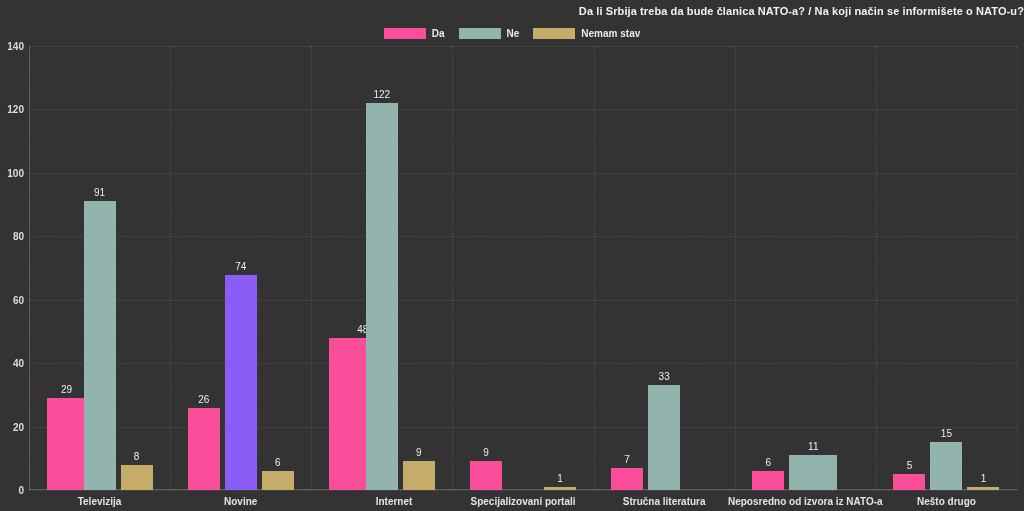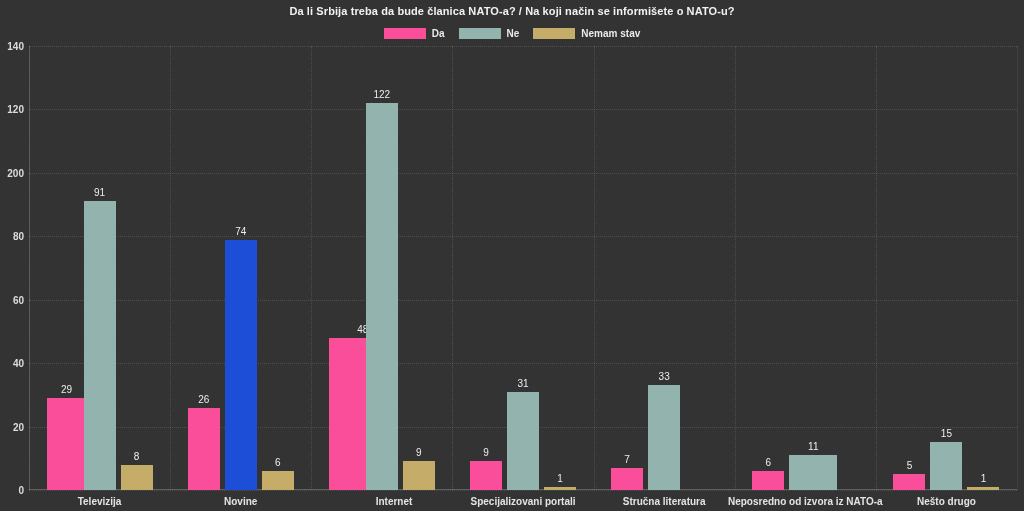--- a/index.html
+++ b/index.html
@@ -21,21 +21,21 @@
     height: 511px;
     background: #333333;
   }
 
   
   .chart-title {
     position: absolute;
     top: 5px;
     left: 0;
     width: 1024px;
-    text-align: center;
+    text-align: right;
     font-size: 11px;
     font-weight: bold;
     color: #f2f2f2;
     letter-spacing: 0.1px;
     white-space: nowrap;
   }
 
   
   .chart-legend {
     position: absolute;
@@ -202,21 +202,21 @@
         </div>
         <div class="bar" style="left: 74px; width: 32px; height: 25.3714px; background: rgb(197, 172, 105);">
           <span class="bar-value">8</span>
         </div>
       </div>
       <div class="gridline-v" style="left: 282.286px;"></div>
       <div class="bar-group" style="left: 158.714px; width: 106px;">
         <div class="bar" style="left: 0px; width: 32px; height: 82.4571px; background: rgb(250, 78, 155);">
           <span class="bar-value">26</span>
         </div>
-        <div class="bar" style="left: 37px; width: 32px; height: 250px; background: #1d4ed8;">
+        <div class="bar" style="left: 37px; width: 32px; height: 215px; background: #8b5cf6;">
           <span class="bar-value">74</span>
         </div>
         <div class="bar" style="left: 74px; width: 32px; height: 19.0286px; background: rgb(197, 172, 105);">
           <span class="bar-value">6</span>
         </div>
       </div>
       <div class="gridline-v" style="left: 423.429px;"></div>
       <div class="bar-group" style="left: 299.857px; width: 106px;">
         <div class="bar" style="left: 0px; width: 32px; height: 152.229px; background: rgb(250, 78, 155); padding-left: 36px;">
           <span class="bar-value">48</span>
@@ -225,23 +225,20 @@
           <span class="bar-value">122</span>
         </div>
         <div class="bar" style="left: 74px; width: 32px; height: 28.5429px; background: rgb(197, 172, 105);">
           <span class="bar-value">9</span>
         </div>
       </div>
       <div class="gridline-v" style="left: 564.571px;"></div>
       <div class="bar-group" style="left: 441px; width: 106px;">
         <div class="bar" style="left: 0px; width: 32px; height: 28.5429px; background: rgb(250, 78, 155);">
           <span class="bar-value">9</span>
-        </div>
-        <div class="bar" style="left: 37px; width: 32px; height: 98.3143px; background: rgb(147, 179, 175);">
-          <span class="bar-value">31</span>
         </div>
         <div class="bar" style="left: 74px; width: 32px; height: 3.17143px; background: rgb(197, 172, 105);">
           <span class="bar-value">1</span>
         </div>
       </div>
       <div class="gridline-v" style="left: 705.714px;"></div>
       <div class="bar-group" style="left: 582.143px; width: 106px;">
         <div class="bar" style="left: 0px; width: 32px; height: 22.2px; background: rgb(250, 78, 155);">
           <span class="bar-value">7</span>
         </div>
@@ -273,21 +270,21 @@
         </div>
       </div>
     </div>
 
   <div id="yaxis">
       <div class="ytick-label" style="position: absolute; left: 0px; top: 490px;">0</div>
       <div class="ytick-label" style="position: absolute; left: 0px; top: 426.571px;">20</div>
       <div class="ytick-label" style="position: absolute; left: 0px; top: 363.143px;">40</div>
       <div class="ytick-label" style="position: absolute; left: 0px; top: 299.714px;">60</div>
       <div class="ytick-label" style="position: absolute; left: 0px; top: 236.286px;">80</div>
-      <div class="ytick-label" style="position: absolute; left: 0px; top: 172.857px;">200</div>
+      <div class="ytick-label" style="position: absolute; left: 0px; top: 172.857px;">100</div>
       <div class="ytick-label" style="position: absolute; left: 0px; top: 109.429px;">120</div>
       <div class="ytick-label" style="position: absolute; left: 0px; top: 46px;">140</div>
     </div>
   <div id="xaxis">
       <div class="xtick-label" style="left: 99.5714px;">Televizija</div>
       <div class="xtick-label" style="left: 240.714px;">Novine</div>
       <div class="xtick-label" style="left: 394px;">Internet</div>
       <div class="xtick-label" style="left: 523px;">Specijalizovani portali</div>
       <div class="xtick-label" style="left: 664.143px;">Stručna literatura</div>
       <div class="xtick-label" style="left: 805.286px;">Neposredno od izvora iz NATO-a</div>

